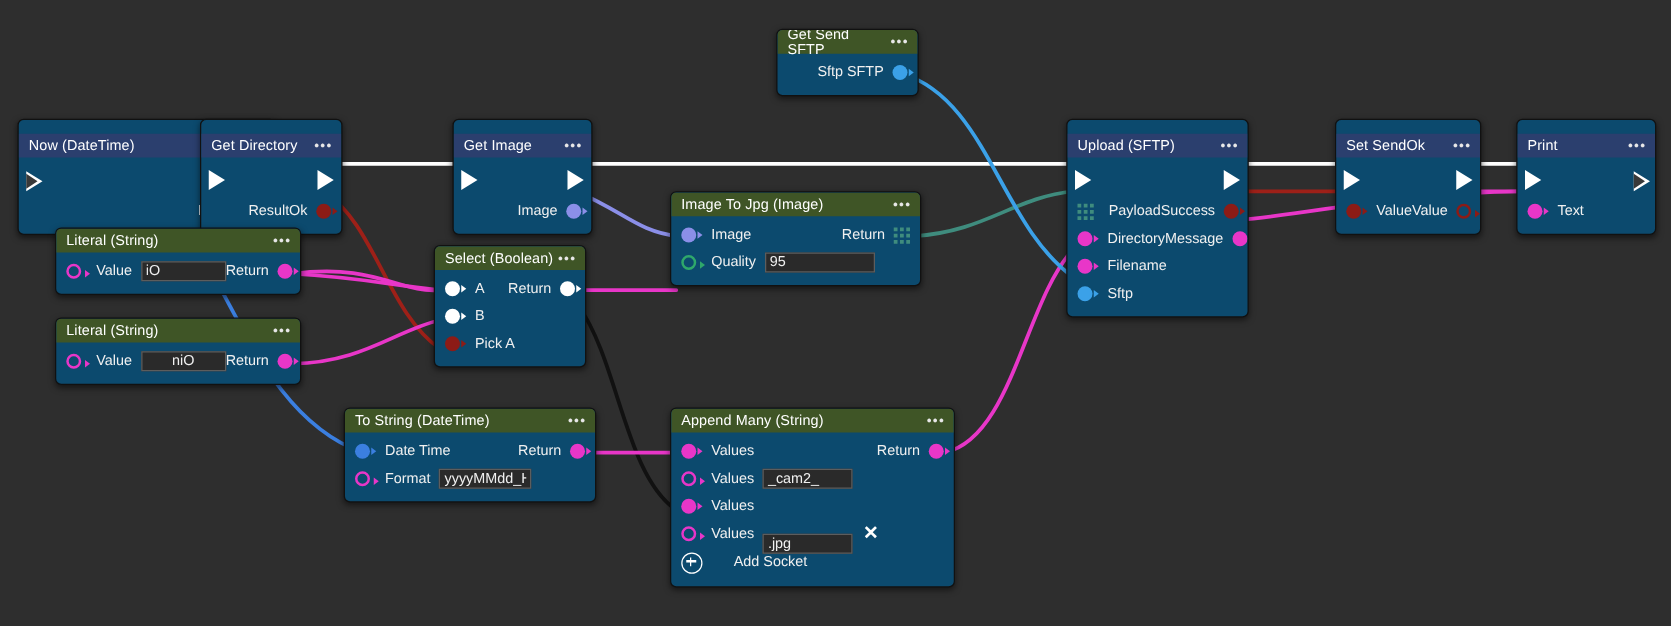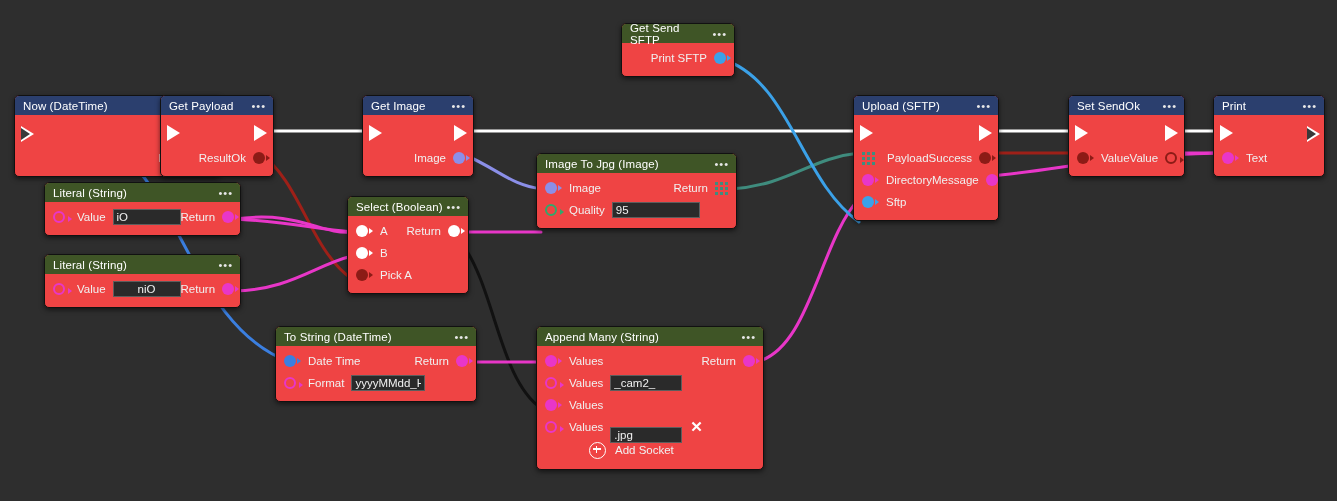--- a/index.html
+++ b/index.html
@@ -1,24 +1,24 @@
 <!DOCTYPE html>
 <html><head>
 <meta charset="utf-8">
 <style>
   html,body{margin:0;padding:0;background:#2e2e2e;}
   body{width:1337px;height:501px;overflow:hidden;font-family:"Liberation Sans",sans-serif;}
   #canvas{position:relative;width:1337px;height:501px;background:#2e2e2e;}
   #wires{position:absolute;left:0;top:0;width:1337px;height:501px;pointer-events:none;}
 
-  .node{position:absolute;background:#ef4444;border:1px solid #111;border-radius:5px;
+  .node{position:absolute;background:#0c4a6e;border:1px solid #111;border-radius:5px;
         box-shadow:0 2px 5px rgba(0,0,0,.55);overflow:hidden;}
   .node .hdr{height:19px;display:flex;align-items:center;justify-content:space-between;
              padding:0 7px 0 8px;font-size:11.5px;color:#fff;letter-spacing:.1px;}
-  .hdr.exec{background:#2b3f6e;}
+  .hdr.exec{background:#2b3f6e;margin-top:11px;}
   .hdr.pure{background:#3f5526;}
   .dots{letter-spacing:1px;font-size:11px;color:#e8e8e8;line-height:8px;}
   .body{padding:4px 0 7px 0;}
 
   .row{display:flex;align-items:center;height:22px;padding:0 8px;box-sizing:border-box;}
   .row.exec-row{height:28px;justify-content:space-between;padding:0 6px;}
   .spread{justify-content:space-between;}
   .lbl{font-size:11.5px;color:#f0f0f0;white-space:nowrap;}
   .gap{flex:1 1 auto;}
 
@@ -41,21 +41,21 @@
   .exect.hollow{border:0;width:11px;height:15px;position:relative;}
   .exect.hollow::before{content:"";position:absolute;left:0;top:0;width:0;height:0;
          border-left:13px solid #fff;border-top:8px solid transparent;border-bottom:8px solid transparent;}
   .exect.hollow::after{content:"";position:absolute;left:0;top:2px;width:0;height:0;
          border-left:9px solid #393939;border-top:6px solid transparent;border-bottom:6px solid transparent;}
 
   .field{background:#2a2a2a;border:1px solid #5d5d5d;color:#f0f0f0;font-size:11.5px;
          font-family:"Liberation Sans",sans-serif;height:16px;line-height:16px;padding:0 3px;
          box-sizing:border-box;}
   .xbtn{color:#fff;font-size:15px;line-height:12px;margin-left:8px;font-weight:bold;}
-  .addsock{display:flex;align-items:center;padding:0 8px;height:24px;gap:9px;margin-left:44px;}
+  .addsock{display:flex;align-items:center;padding:0 8px;height:24px;gap:25px;}
   .plus{width:15px;height:15px;border-radius:50%;border:1.6px solid #fff;position:relative;flex:0 0 auto;}
   .plus::before,.plus::after{content:"";position:absolute;background:#fff;}
   .plus::before{left:3px;top:5.7px;width:7.6px;height:1.6px;}
   .plus::after{top:3px;left:5.7px;height:7.6px;width:1.6px;}
 </style>
 </head>
 <body>
 
 <div id="canvas">
   <svg id="wires">
@@ -94,21 +94,21 @@
           </div>
           <div class="row spread">
             <span class="gap"></span>
             <span class="lbl" style="margin-right: 7px;">Return</span>
             <span class="pin filled c-blue arrow"></span>
           </div>
         </div>
       </div>
       <div class="node" style="left: 160px; top: 95px; width: 112px;">
         <div class="hdr exec">
-          <span>Get Payload</span>
+          <span>Get Directory</span>
           <span class="dots">•••</span>
         </div>
         <div class="body">
           <div class="row exec-row">
             <span class="exect"></span>
             <span class="gap"></span>
             <span class="exect"></span>
           </div>
           <div class="row spread">
             <span class="gap"></span>
@@ -136,21 +136,21 @@
         </div>
       </div>
       <div class="node" style="left: 621px; top: 23px; width: 112px;">
         <div class="hdr pure">
           <span>Get Send SFTP</span>
           <span class="dots">•••</span>
         </div>
         <div class="body">
           <div class="row spread">
             <span class="gap"></span>
-            <span class="lbl" style="margin-right: 7px;">Print SFTP</span>
+            <span class="lbl" style="margin-right: 7px;">Sftp SFTP</span>
             <span class="pin filled c-sky arrow"></span>
           </div>
         </div>
       </div>
       <div class="node" style="left: 44px; top: 182px; width: 195px;">
         <div class="hdr pure">
           <span>Literal (String)</span>
           <span class="dots">•••</span>
         </div>
         <div class="body">
@@ -316,20 +316,24 @@
             <span class="pin filled c-dred arrow"></span>
           </div>
           <div class="row">
             <span class="pin filled c-magenta arrow" style="margin-right: 12px;"></span>
             <span class="lbl">Directory</span>
             <span class="gap"></span>
             <span class="lbl" style="margin-right: 7px;">Message</span>
             <span class="pin filled c-magenta arrow"></span>
           </div>
           <div class="row">
+            <span class="pin filled c-magenta arrow" style="margin-right: 12px;"></span>
+            <span class="lbl">Filename</span>
+          </div>
+          <div class="row">
             <span class="pin filled c-sky arrow" style="margin-right: 12px;"></span>
             <span class="lbl">Sftp</span>
           </div>
         </div>
       </div>
       <div class="node" style="left: 1068px; top: 95px; width: 115px;">
         <div class="hdr exec">
           <span>Set SendOk</span>
           <span class="dots">•••</span>
         </div>

